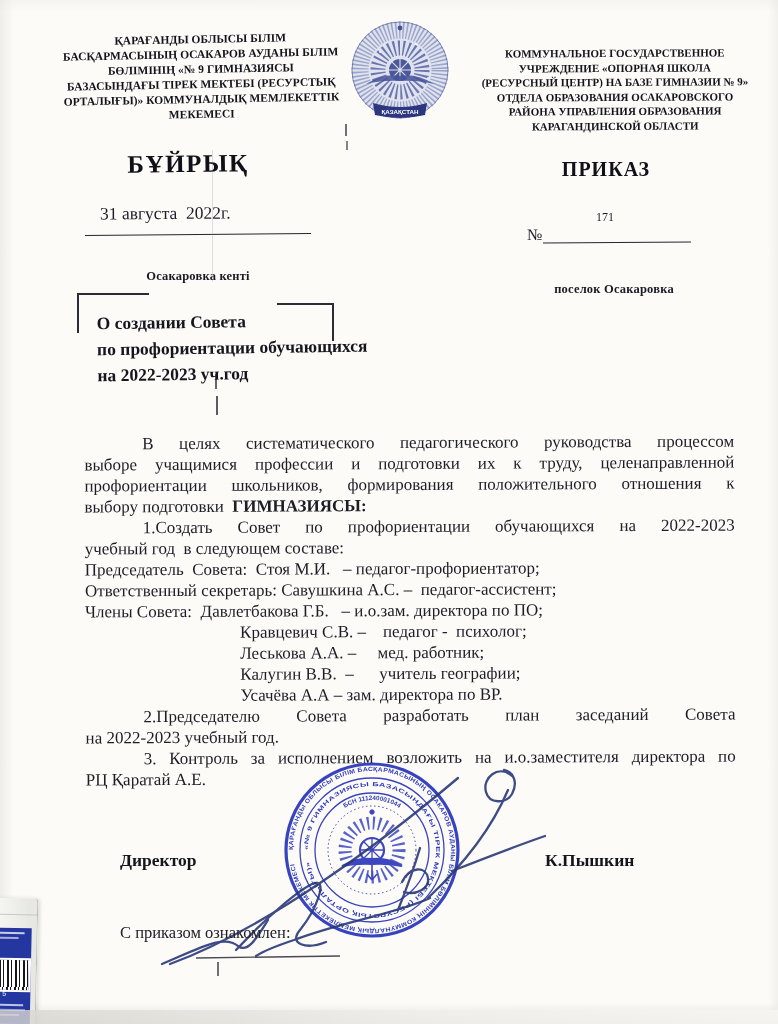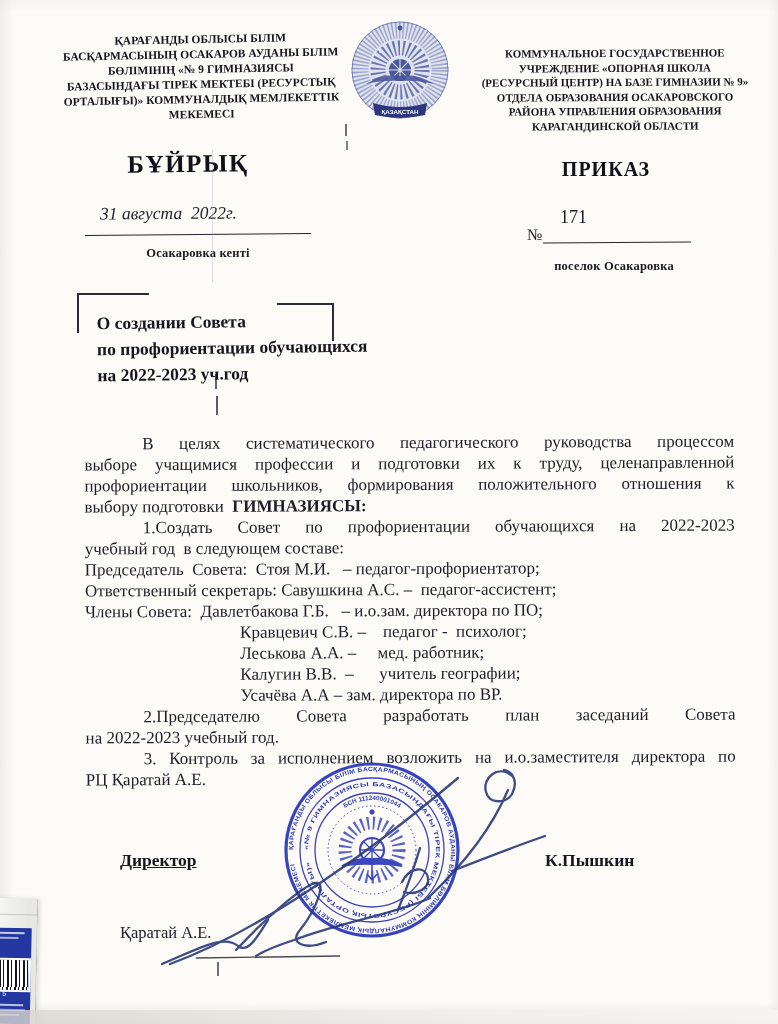--- a/index.html
+++ b/index.html
@@ -19,21 +19,21 @@
   .orghead{font-weight:bold;font-size:11.5px;line-height:15px;text-align:center;color:#14141c;}
   .orghead-ru{font-size:11px;line-height:14.5px;}
   .doc-title{font-weight:bold;color:#101018;text-align:center;}
   .line{font-size:17px;line-height:21px;color:#1d1d26;}
   .b{font-weight:bold;}
   .pre{white-space:pre;}
   .jl{text-align:justify;text-align-last:justify;}
   .ind{text-indent:58px;}
   .memb-ind{padding-left:155px;}
   .rule{border-top:1.6px solid #26262e;height:0;}
-  .smallplace{font-weight:bold;font-size:12.5px;color:#1a1a22;text-align:center;letter-spacing:.2px;}
+  .smallplace{font-weight:bold;font-size:12.5px;color:#1a1a22;text-align:center;letter-spacing:.2px;margin-top:23px;}
   .mark{background:#33333d;}
   .corner{border:0 solid #2c2c34;}
   .sig-row{font-weight:bold;font-size:17.5px;color:#15151d;}
   .ack{font-size:16.5px;line-height:22px;color:#20202a;}
   .barcode-stripes{
     background:repeating-linear-gradient(90deg,#15151a 0 2px,#fdfdfd 2px 4px,#15151a 4px 5px,#fdfdfd 5px 8px);
   }
 </style>
 </head>
 <body>
@@ -69,25 +69,25 @@
     <div>УЧРЕЖДЕНИЕ «ОПОРНАЯ ШКОЛА</div>
     <div>(РЕСУРСНЫЙ ЦЕНТР) НА БАЗЕ ГИМНАЗИИ № 9»</div>
     <div>ОТДЕЛА ОБРАЗОВАНИЯ ОСАКАРОВСКОГО</div>
     <div>РАЙОНА УПРАВЛЕНИЯ ОБРАЗОВАНИЯ</div>
     <div>КАРАГАНДИНСКОЙ ОБЛАСТИ</div>
   </div>
 
   <div class="abs doc-title" style="left:88px;top:150px;width:200px;font-size:25px;letter-spacing:1.5px;transform:rotate(-0.8deg);">БҰЙРЫҚ</div>
   <div class="abs doc-title" style="left:500px;top:158px;width:212px;font-size:20px;letter-spacing:1px;">ПРИКАЗ</div>
 
-  <div class="abs line pre" style="left:100px;top:203px;font-size:17.5px;transform:rotate(-0.4deg);font-style:italic;">31 августа  2022г.</div>
+  <div class="abs line pre" style="left:100px;top:203px;font-size:17.5px;transform:rotate(-0.4deg);">31 августа  2022г.</div>
   <div class="abs rule" style="left:85px;top:234px;width:226px;transform:rotate(-0.5deg);"></div>
   <div class="abs smallplace" style="left:85px;top:246px;width:226px;">Осакаровка кенті</div>
 
-  <div class="abs line" style="left:560px;top:207px;width:90px;font-size:18px;">171</div>
+  <div class="abs line" style="left:560px;top:207px;width:90px;text-align:center;font-size:12px;">171</div>
   <div class="abs line" style="left:527px;top:224px;font-size:16px;">№</div>
   <div class="abs rule" style="left:543px;top:242px;width:148px;transform:rotate(-0.4deg);"></div>
   <div class="abs smallplace" style="left:528px;top:259px;width:172px;">поселок Осакаровка</div>
 
   <div class="abs" style="left:212px;top:150px;width:1px;height:132px;background:#7c86a0;opacity:.25;"></div>
   <div class="abs mark" style="left:345px;top:124px;width:2px;height:12px;opacity:.7;"></div>
   <div class="abs mark" style="left:346px;top:141px;width:2px;height:9px;opacity:.6;"></div>
   <div class="abs corner" style="left:77px;top:293px;width:70px;height:38px;border-top-width:2px;border-left-width:2px;"></div>
   <div class="abs corner" style="left:277px;top:303px;width:55px;height:36px;border-top-width:2px;border-right-width:2px;"></div>
   <div class="abs mark" style="left:215px;top:374px;width:2px;height:15px;opacity:.75;"></div>
@@ -159,25 +159,25 @@
       <path d="M 402 882 c 8 -16 24 -16 26 -4 c 2 10 -12 18 -24 14"></path>
       <path d="M 430 898 C 396 914 340 922 294 940 C 276 946 262 952 256 956"></path>
       <path d="M 170 964 C 268 928 382 842 458 778"></path>
       <path d="M 162 964 C 200 948 224 934 238 946 C 248 954 258 936 268 920"></path>
       <path d="M 236 950 C 266 918 296 892 312 884 C 330 876 316 910 300 930 C 288 944 306 950 326 942"></path>
     </g>
     <path d="M 196 958 L 340 956" stroke="#4a4a52" stroke-width="1.4" fill="none"></path>
     <path d="M 218 962 L 218 976" stroke="#33333d" stroke-width="2" fill="none" opacity=".7"></path>
   </svg>
 
-  <div class="abs sig-row" style="left:120px;top:850px;text-decoration:underline;">Директор</div>
+  <div class="abs sig-row" style="left:120px;top:850px;">Директор</div>
   <div class="abs sig-row" style="left:545px;top:850px;width:190px;text-align:left;">К.Пышкин</div>
 
   <div class="abs ack" style="left:120px;top:922px;">
-    <div>Қаратай А.Е.</div>
+    <div>С приказом ознакомлен:</div>
   </div>
 
   <div class="abs" style="left:-6px;top:898px;width:42px;height:130px;transform:rotate(1.2deg);
        background:linear-gradient(90deg,#f7f7f5,#e7e7e3 80%);border-right:1px solid #bdbdb7;border-radius:4px 4px 0 0;
        box-shadow:2px 0 4px rgba(0,0,0,.12);">
     <div class="abs" style="left:0;top:16px;width:100%;height:1px;background:#c9c9c3;"></div>
     <div class="abs" style="left:0;top:30px;width:37px;height:96px;background:#2437a0;">
       <div class="abs" style="left:4px;top:4px;width:26px;height:2px;background:#fff;opacity:.75;"></div>
       <div class="abs" style="left:4px;top:9px;width:20px;height:2px;background:#fff;opacity:.6;"></div>
       <div class="abs barcode-stripes" style="left:3px;top:30px;width:30px;height:30px;border:2px solid #fdfdfd;"></div>

